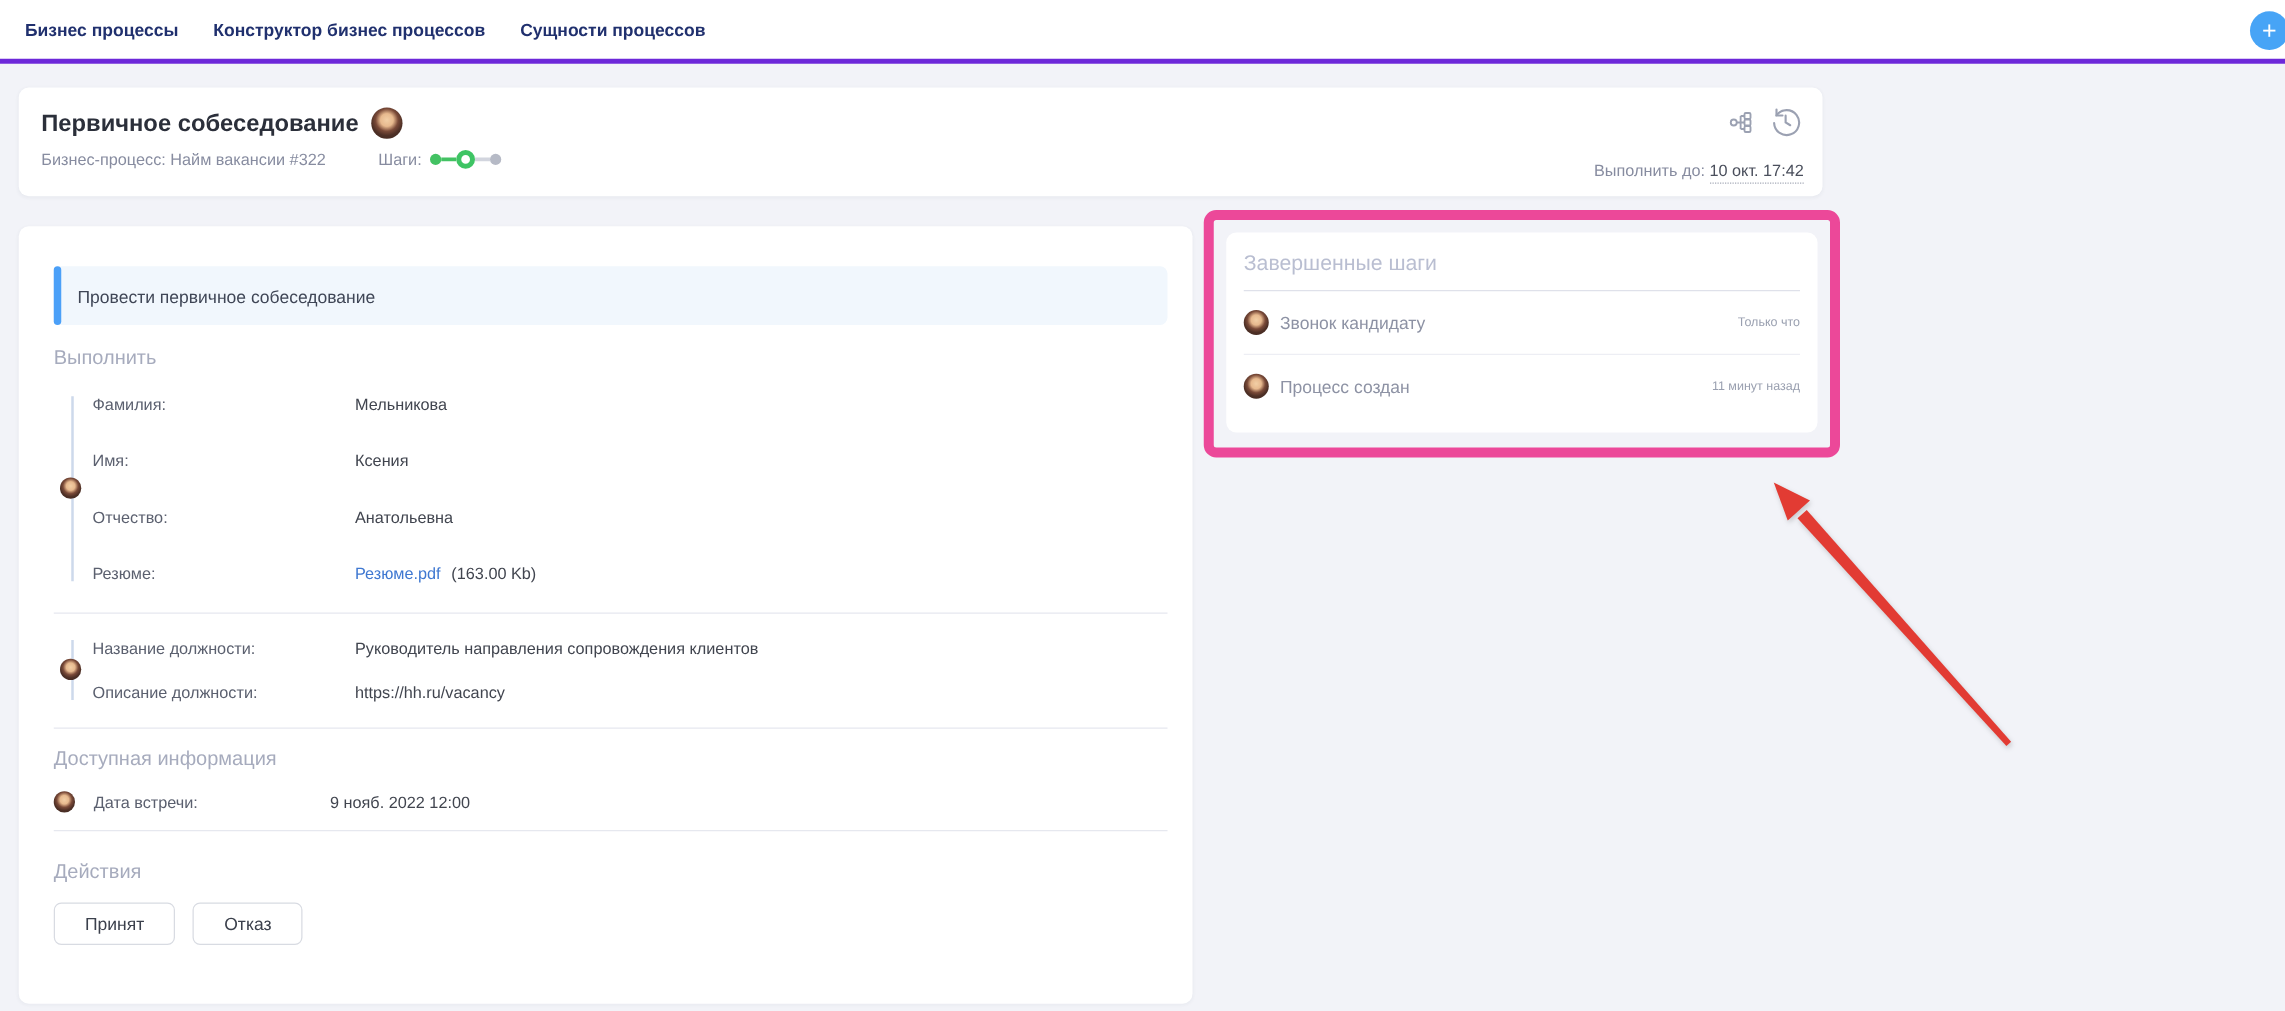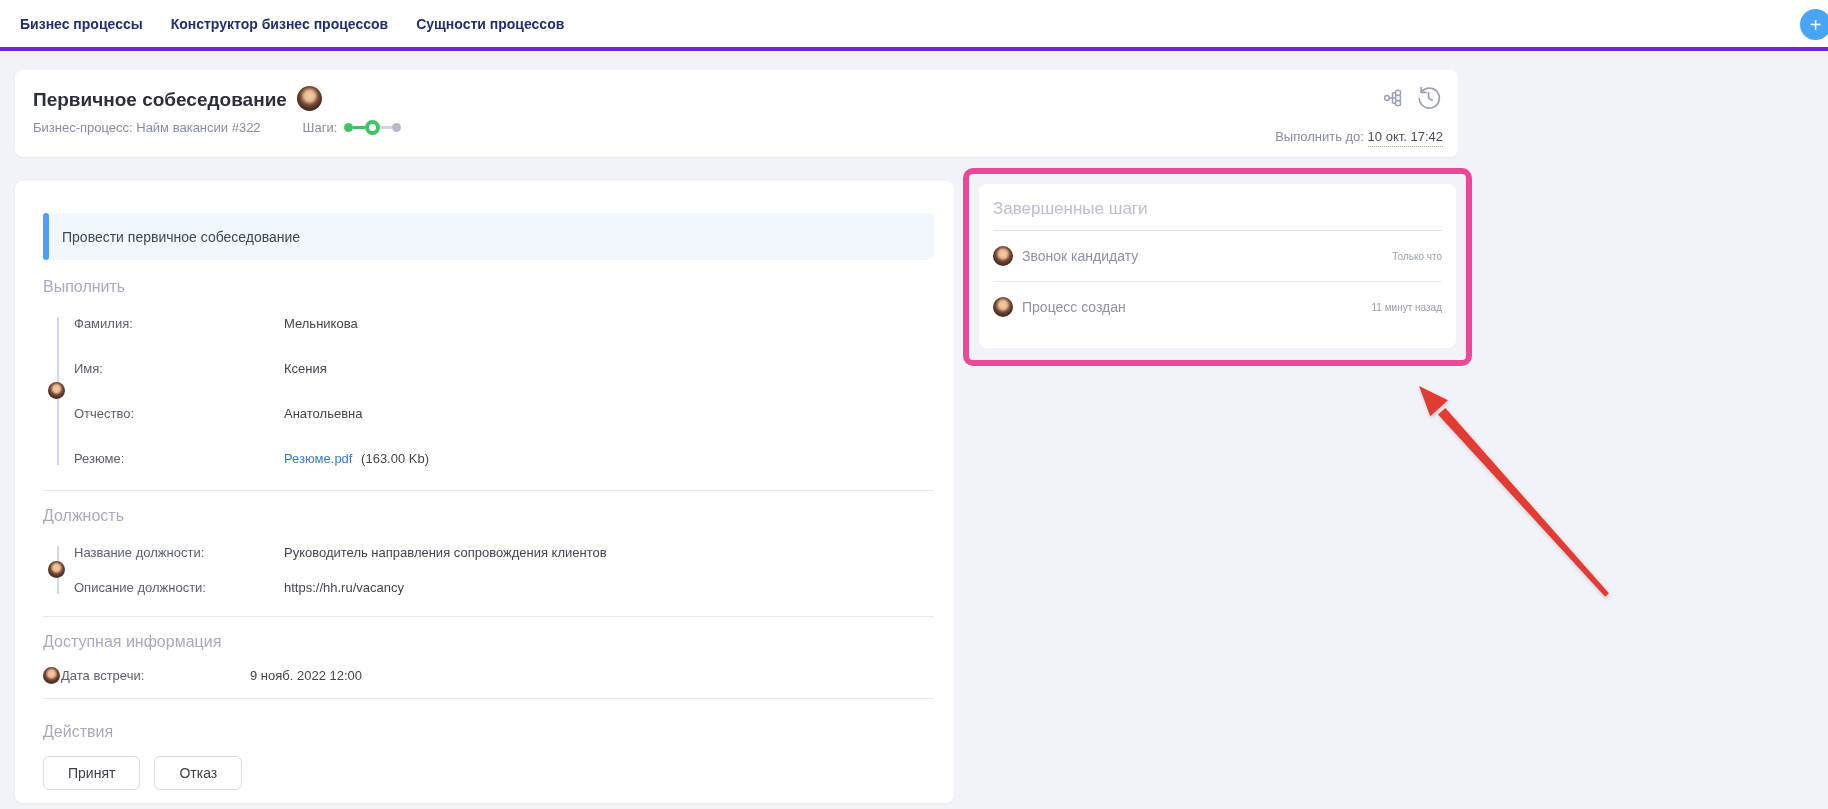--- a/index.html
+++ b/index.html
@@ -79,33 +79,33 @@
   .flabel { width:210px; flex:none; color:#5b606f; }
   .fvalue { color:#41454f; }
   .flink { color:#3f78d1; cursor:pointer; }
   .fsize { color:#41454f; margin-left:5px; }
   .hr { height:1px; background:#e6e8ef; }
   .hr.m1 { margin-top:21px; }
   .hr.m2 { margin-top:18px; }
   .hr.m3 { margin-top:14px; }
   .sec2-title { margin-top:16px; font-size:16px; color:#a6abbd; }
   .inline-row { display:flex; align-items:center; margin-top:16px; font-size:13px; }
-  .inline-row .flabel { width:189px; margin-left:1px; }
+  .inline-row .flabel { width:189px; margin-left:15px; }
   .actions-title { margin-top:24px; font-size:16px; color:#a6abbd; }
   .btn-row { display:flex; gap:14px; margin-top:15px; }
   .btn {
     height:32px; padding:16px 24px; background:#fff;
     border:1px solid #d8dbe2; border-radius:6px;
     font-size:14px; color:#3b404c; font-family:inherit; cursor:pointer;
     display:flex; align-items:center;
   }
   
   .red-box {
     position:absolute; left:963px; top:168px; width:509px; height:198px;
-    border:6px solid #ec4899; border-radius:10px;
+    border:8px solid #ec4899; border-radius:10px;
   }
   .steps-card {
     position:absolute; left:10px; top:10px; right:10px; bottom:12px;
     background:#fff; border-radius:8px; padding:15px 14px 0 14px;
   }
   .steps-title { font-size:17px; color:#b9bed1; }
   .steps-hr { height:1px; background:#dfe1ea; margin-top:11px; }
   .step-row { display:flex; align-items:center; height:50px; }
   .step-label { margin-left:9px; font-size:14px; color:#8d92a4; }
   .step-time { margin-left:auto; font-size:10px; color:#9aa0b0; }
@@ -193,21 +193,20 @@
       <span class="flabel">Резюме:</span>
       <span class="fvalue">
         <span class="flink">Резюме.pdf</span>
         <span class="fsize">(163.00 Kb)</span>
       </span>
     </div>
   </div>
 
   <div class="hr m1"></div>
 
-  <div class="sec2-title">Должность</div>
 
   <div class="fgroup tight">
     <span class="vline"></span>
     <span class="avatar av17 g-avatar"></span>
     <div class="frow">
       <span class="flabel">Название должности:</span>
       <span class="fvalue">Руководитель направления сопровождения клиентов</span>
     </div>
     <div class="frow">
       <span class="flabel">Описание должности:</span>

